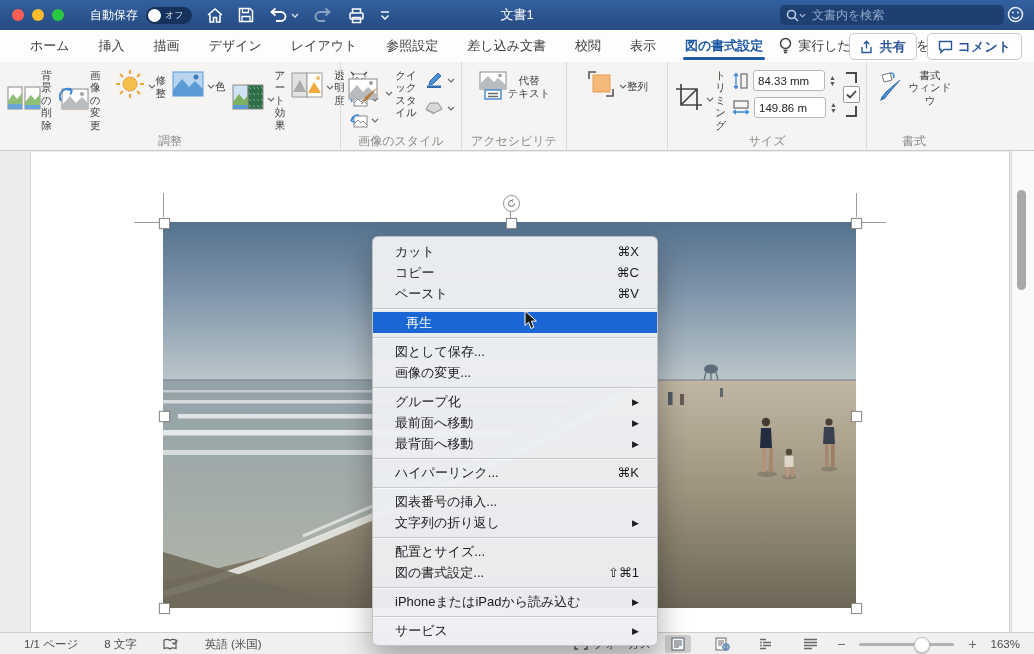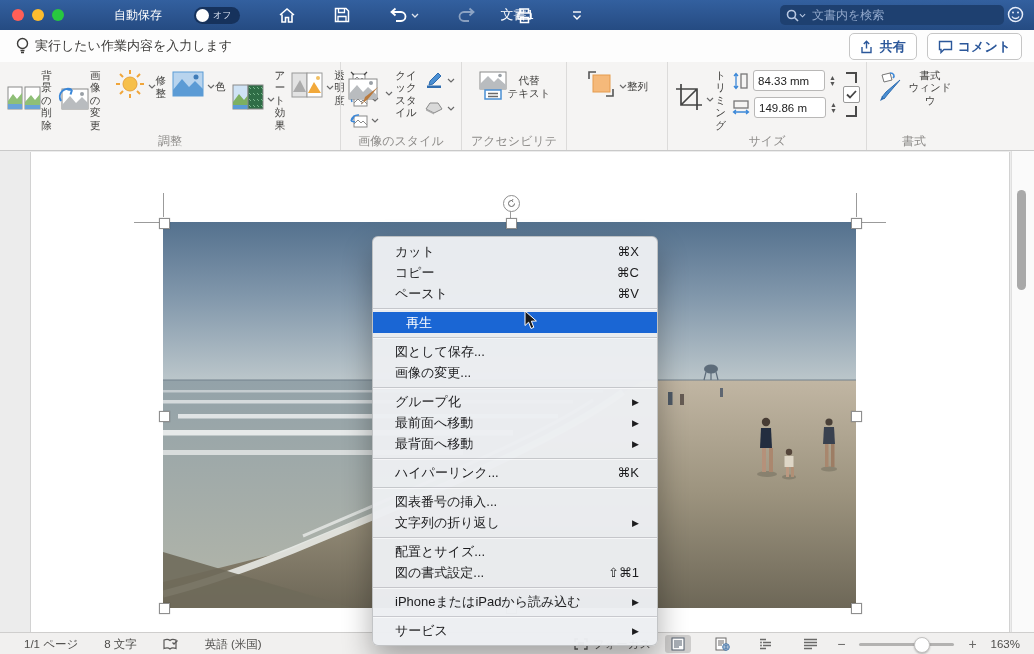--- a/index.html
+++ b/index.html
@@ -2,21 +2,21 @@
 <html><head>
 <meta charset="utf-8">
 <style>
   html,body{margin:0;padding:0;background:#888;}
   #app{position:relative;width:1034px;height:654px;overflow:hidden;
        font-family:"Liberation Sans","DejaVu Sans",sans-serif;
        -webkit-font-smoothing:antialiased;background:#ececec;}
 
   
   .titlebar{position:absolute;left:0;top:0;width:1034px;height:30px;
-    background:linear-gradient(#33609f,#254b82);display:flex;align-items:center;color:#fff;gap:24px;}
+    background:linear-gradient(#33609f,#254b82);display:flex;align-items:center;color:#fff;}
   .lights{display:flex;gap:8px;margin-left:12px;}
   .light{width:12px;height:12px;border-radius:50%;}
   .autosave{margin-left:26px;font-size:12px;}
   .toggle{margin-left:8px;width:46px;height:17px;border-radius:9px;background:#16325c;
     display:flex;align-items:center;font-size:9px;color:#dfe7f5;}
   .knob{width:13px;height:13px;border-radius:50%;background:#fff;margin:0 4px 0 2px;}
   .tb-ic{margin-left:14px;display:flex;align-items:center;height:30px;}
   .tb-ic svg{display:block;}
   .tb-chev{margin-left:3px;opacity:.85;}
   .disabled{opacity:.45;}
@@ -183,20 +183,32 @@
       <svg width="17" height="17" viewBox="0 0 17 17">
           <circle cx="8.5" cy="8.5" r="7" fill="none" stroke="#e8eefa" stroke-width="1.5"></circle>
           <circle cx="6" cy="6.5" r="1" fill="#e8eefa"></circle>
           <circle cx="11" cy="6.5" r="1" fill="#e8eefa"></circle>
           <path d="M5 10.5 A4 4 0 0 0 12 10.5" fill="none" stroke="#e8eefa" stroke-width="1.4"></path>
         </svg>
     </div>
   </div>
 
   <div class="tabrow">
+    <div class="tabs">
+      <div class="tab">ホーム</div>
+      <div class="tab">挿入</div>
+      <div class="tab">描画</div>
+      <div class="tab">デザイン</div>
+      <div class="tab">レイアウト</div>
+      <div class="tab">参照設定</div>
+      <div class="tab">差し込み文書</div>
+      <div class="tab">校閲</div>
+      <div class="tab">表示</div>
+      <div class="tab active">図の書式設定</div>
+    </div>
     <div class="tellme">
       <svg width="13" height="18" viewBox="0 0 13 18">
           <circle cx="6.5" cy="6.5" r="5" fill="none" stroke="#3c3b39" stroke-width="1.4"></circle>
           <path d="M4.5 13.5 H8.5 M5 15.5 H8" stroke="#3c3b39" stroke-width="1.3"></path>
         </svg>
       <span>実行したい作業内容を入力します</span>
     </div>
     <div class="tab-actions">
       <div class="act-btn">
         <svg width="15" height="14" viewBox="0 0 15 14">

